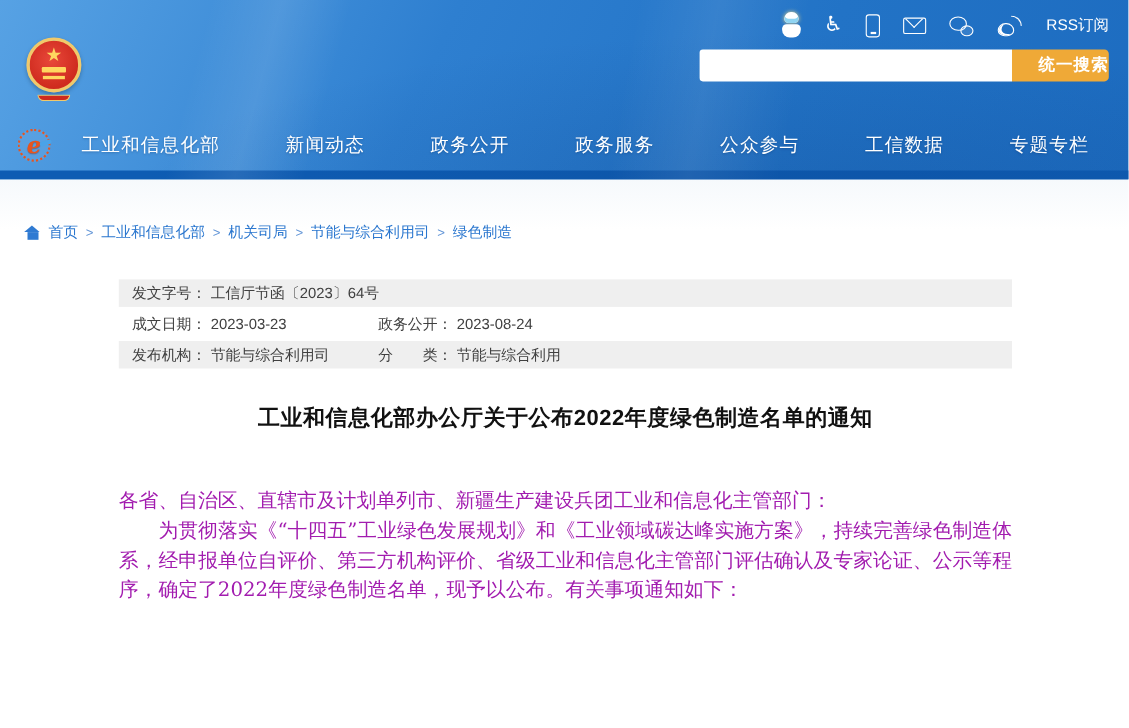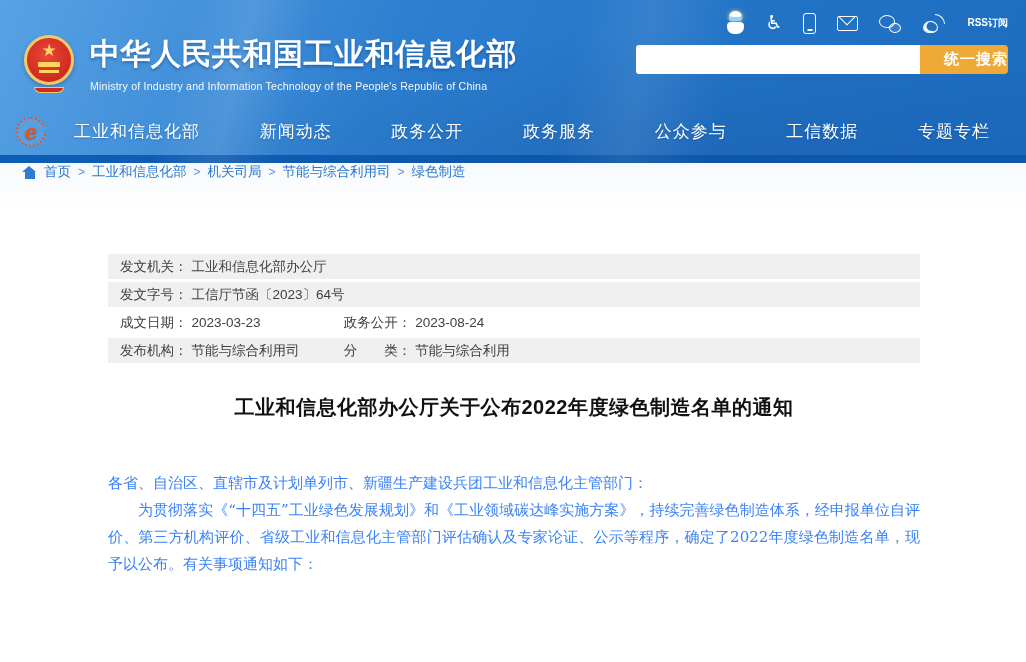--- a/index.html
+++ b/index.html
@@ -29,21 +29,21 @@
   .emblem .ribbon { position:absolute; left:10px; bottom:-2px; width:30px; height:6px;
     background:#cf2a1e; border:1px solid #f0c96b; border-radius:0 0 6px 6px; }
   .brand-text { margin-left:14px; color:#fff; }
   .brand-cn { font-size:30px; font-weight:bold; letter-spacing:.5px;
     text-shadow:0 2px 3px rgba(0,40,90,.35); }
   .brand-en { font-size:10.6px; margin-top:5px; opacity:.95; letter-spacing:.2px; }
 
   .header-right { position:absolute; right:18px; top:8px; width:372px; }
   .icon-row { display:flex; justify-content:flex-end; align-items:center; gap:21px;
     height:30px; color:#fff; }
-  .rss-label { font-size:10px; color:#fff;font-weight:bold; }
+  .rss-label { font-size:14px; color:#fff; }
 
   .mascot-icon { position:relative; width:17px; height:24px; }
   .mascot-icon::before { content:""; position:absolute; top:0; left:2px; width:13px; height:10px;
     background:#fff; border-radius:6px 6px 4px 4px; box-shadow:inset 0 -4px 0 #8fd4f2, 0 0 4px rgba(255,225,130,.95); }
   .mascot-icon::after { content:""; position:absolute; bottom:1px; left:0; width:17px; height:12px;
     background:#fff; border-radius:4px 4px 7px 7px; }
   .access-icon { font-size:19px; line-height:22px; color:#fff; }
   .mobile-icon { width:13px; height:21px; border:1.6px solid #fff; border-radius:3px; position:relative; }
   .mobile-icon::after { content:""; position:absolute; bottom:1.5px; left:50%; transform:translateX(-50%);
     width:5px; height:1.6px; background:#fff; }
@@ -79,21 +79,21 @@
     font-size:21px; line-height:21px; color:#e8541e; text-shadow:0 1px 1px rgba(120,30,0,.4); }
   .gov-logo::after { content:""; position:absolute; right:-3px; top:9px; width:11px; height:4px;
     background:#4aa3e8; border-radius:2px; transform:rotate(-18deg); }
   .nav-items { flex:1; display:flex; justify-content:space-between; align-items:center; }
   .nav-items a { color:#fff; font-size:17px; letter-spacing:1px; text-decoration:none;
     text-shadow:0 1px 2px rgba(0,40,90,.3); }
   .nav-strip { height:8px; background:#0e5cb3; }
 
   
   .crumb-bar { height:57px; background:linear-gradient(#f6f9fc 0%,#ffffff 80%);
-    display:flex; align-items:flex-start; padding:0 22px; }
+    display:flex; align-items:flex-end; padding:0 22px; }
   .crumb { display:flex; align-items:center; gap:7px; font-size:13.5px; color:#2b77cf; }
   .crumb a { color:#2b77cf; text-decoration:none; }
   .crumb .sep { color:#5f93d6; font-size:12px; }
   .home-icon { position:relative; width:15px; height:13px; }
   .home-icon::before { content:""; position:absolute; top:0; left:0;
     border-left:7.5px solid transparent; border-right:7.5px solid transparent;
     border-bottom:6px solid #2f7ad2; }
   .home-icon::after { content:""; position:absolute; top:6px; left:2.5px; width:10px; height:7px;
     background:#2f7ad2; }
 
@@ -103,38 +103,34 @@
   .meta-row { height:25px; line-height:25px; margin-bottom:3px; padding-left:12px;
     font-size:13.5px; color:#404040; white-space:nowrap; }
   .meta-row.shaded { background:#efefef; }
   .meta-cell.wide { display:inline-block; width:220px; }
   .meta-label { margin-right:4px; }
 
   .doc-title { margin-top:31px; text-align:center; font-size:20px; font-weight:bold;
     color:#111; letter-spacing:.5px; font-family:"Liberation Sans","DejaVu Sans",sans-serif; }
 
   .article-body { margin-top:49px; font-family:"DejaVu Serif","Liberation Serif",serif;
-    font-size:15px; color:#3b82f6; line-height:27px; text-align:justify; }
+    font-size:18px; color:#a21caf; line-height:27px; text-align:justify; }
   .article-body p.indent { text-indent:2em; }
 </style>
 </head>
 <body>
 
 <div class="header">
   <div class="header-top">
     <div class="brand">
       <div class="emblem">
         <div class="disc"></div>
         <div class="star">★</div>
         <div class="gate"></div>
         <div class="ribbon"></div>
-      </div>
-      <div class="brand-text">
-        <div class="brand-cn">中华人民共和国工业和信息化部</div>
-        <div class="brand-en">Ministry of Industry and Information Technology of the People's Republic of China</div>
       </div>
     </div>
 
     <div class="header-right">
       <div class="icon-row">
         <span class="mascot-icon"></span>
         <span class="access-icon">♿</span>
         <span class="mobile-icon"></span>
         <span class="mail-icon"></span>
         <span class="wechat-icon"></span>
@@ -176,23 +172,20 @@
     <span class="sep">&gt;</span>
     <a href="#">节能与综合利用司</a>
     <span class="sep">&gt;</span>
     <a href="#">绿色制造</a>
   </div>
 </div>
 
 <div class="content">
   <div class="meta-table">
     <div class="meta-row shaded">
-      <span class="meta-label">发文机关：</span><span class="meta-value">工业和信息化部办公厅</span>
-    </div>
-    <div class="meta-row shaded">
       <span class="meta-label">发文字号：</span><span class="meta-value">工信厅节函〔2023〕64号</span>
     </div>
     <div class="meta-row">
       <span class="meta-cell wide"><span class="meta-label">成文日期：</span><span class="meta-value">2023-03-23</span></span>
       <span class="meta-cell"><span class="meta-label">政务公开：</span><span class="meta-value">2023-08-24</span></span>
     </div>
     <div class="meta-row shaded">
       <span class="meta-cell wide"><span class="meta-label">发布机构：</span><span class="meta-value">节能与综合利用司</span></span>
       <span class="meta-cell"><span class="meta-label">分　　类：</span><span class="meta-value">节能与综合利用</span></span>
     </div>

